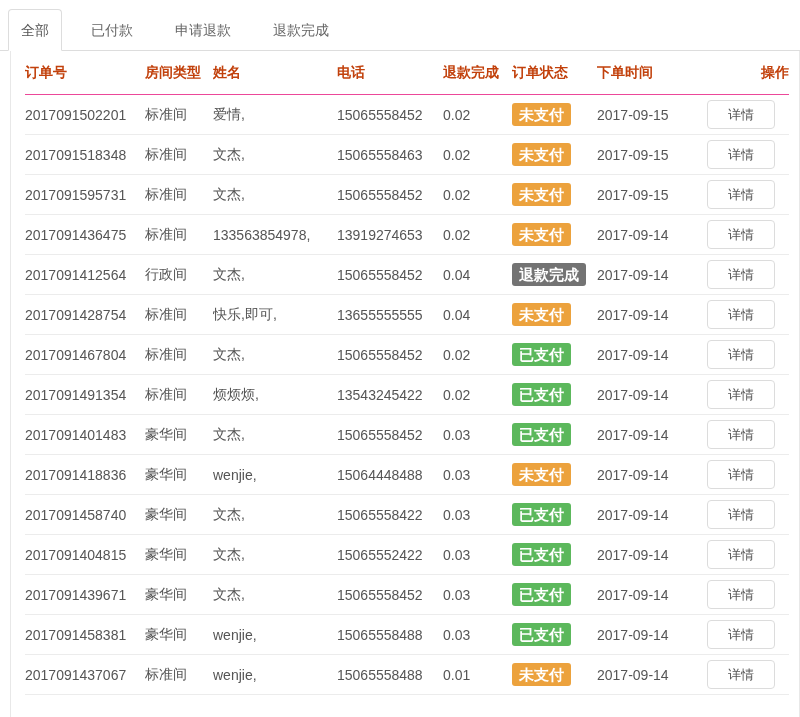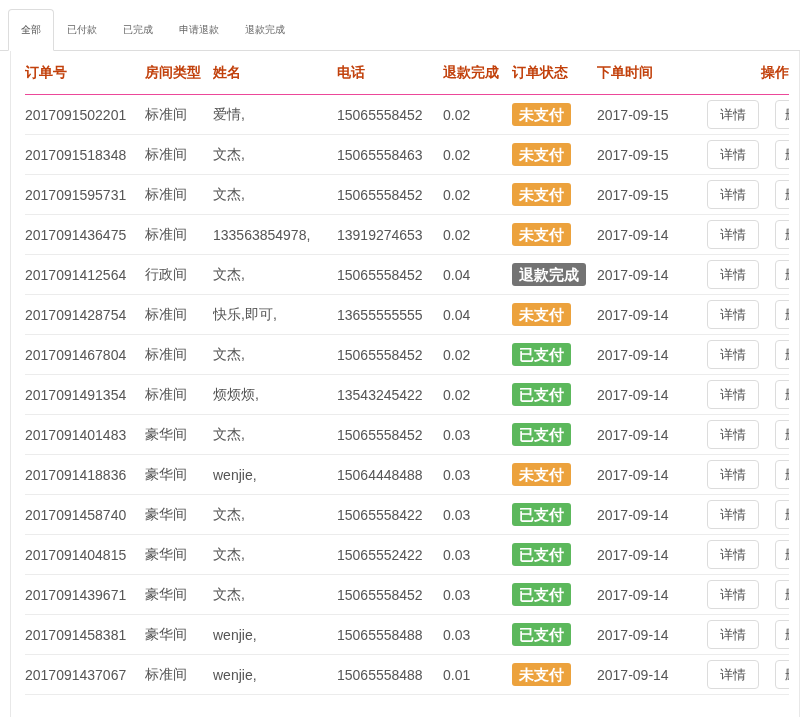--- a/index.html
+++ b/index.html
@@ -10,28 +10,28 @@
   .tabbar {
     margin-top: 10px;
     padding-left: 8px;
     display: flex;
     align-items: flex-end;
     border-bottom: 1px solid #ddd;
     height: 41px;
   }
   .tab {
     padding: 10px 12px;
-    font-size: 10px;
+    font-size: 14px;
     color: #666;
     line-height: 20px;
     cursor: pointer;
     border: 1px solid transparent;
     margin-bottom: -1px;
     white-space: nowrap;
-    margin-right: 0;
+    margin-right: 16px;
     text-align: right;
   }
   .tab.active {
     background: #fff;
     color: #555;
     border-color: #ddd #ddd #fff #ddd;
     border-radius: 4px 4px 0 0;
   }
 
   
@@ -79,37 +79,36 @@
     border-radius: 3px;
     color: #fff;
     font-weight: bold;
   }
 
   
   .btn {
     display: inline-block;
     font-size: 13px;
     line-height: 1;
-    padding: 7px 12px;
+    padding: 7px 20px;
     background: #fff;
     border: 1px solid #dcdcdc;
     border-radius: 4px;
     color: #555;
     cursor: pointer;
     font-family: inherit;
   }
   .btn-del { padding: 7px 9px; margin-left: 12px; }
 </style>
 </head>
 <body>
 
 <div class="tabbar">
     <div class="tab active">全部</div>
     <div class="tab">已付款</div>
-    <div class="tab">已完成</div>
     <div class="tab">申请退款</div>
     <div class="tab">退款完成</div>
   </div>
 
 <div class="panel">
   <div class="thead">
     <div class="th c-order">订单号</div>
     <div class="th c-room">房间类型</div>
     <div class="th c-name">姓名</div>
     <div class="th c-phone">电话</div>

